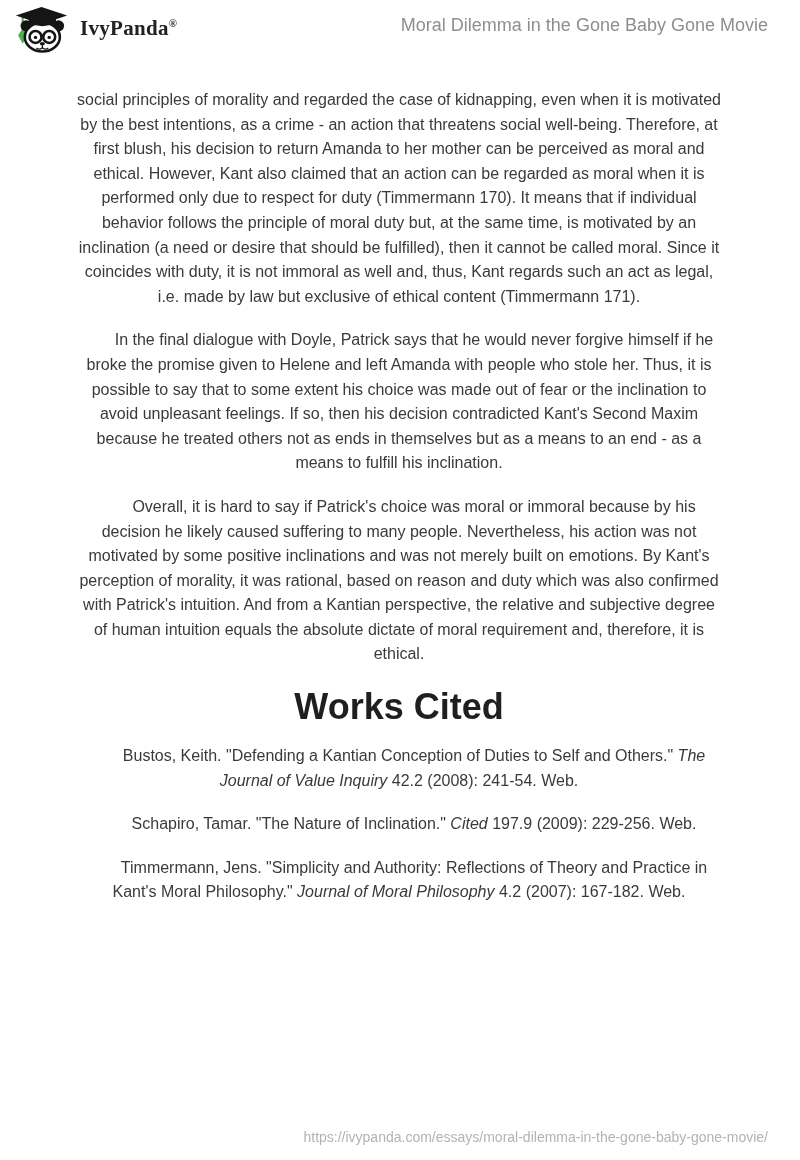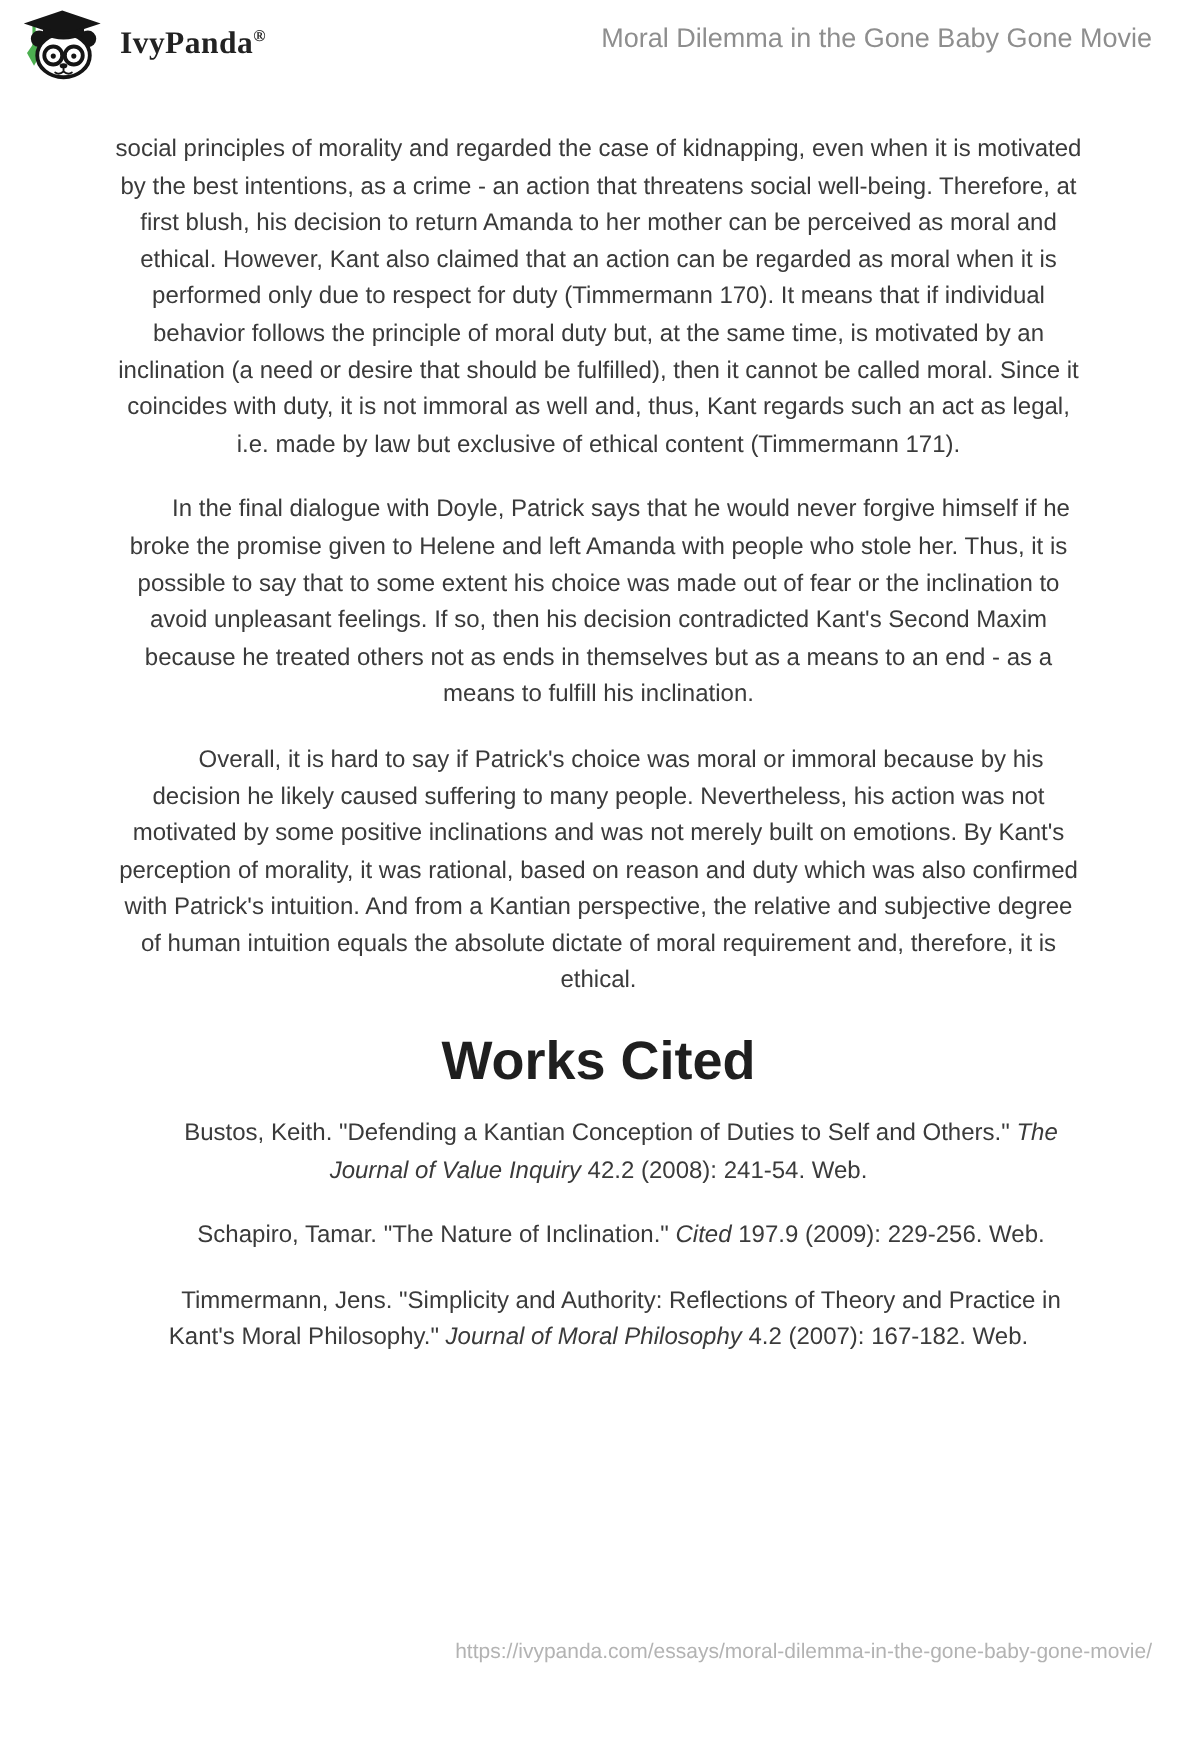--- a/index.html
+++ b/index.html
@@ -48,21 +48,21 @@
   .works-cited-heading{
     margin:23px 0 20px 0;
     font-size:36px;line-height:34px;font-weight:700;
     color:var(--heading-text);
   }
   .citation{margin:0 0 19px 0;text-indent:30px;}
   .citation em{font-style:italic;}
 
   
   .footer-url{
-    position:absolute;right:32px;top:1092px;
+    position:absolute;right:32px;top:1129px;
     font-size:14px;color:var(--footer-url);white-space:nowrap;
   }
 </style>
 </head>
 <body>
 
 <div class="page">
 
   <div class="header">
     <svg class="logo" viewBox="0 0 62 58" aria-hidden="true">

